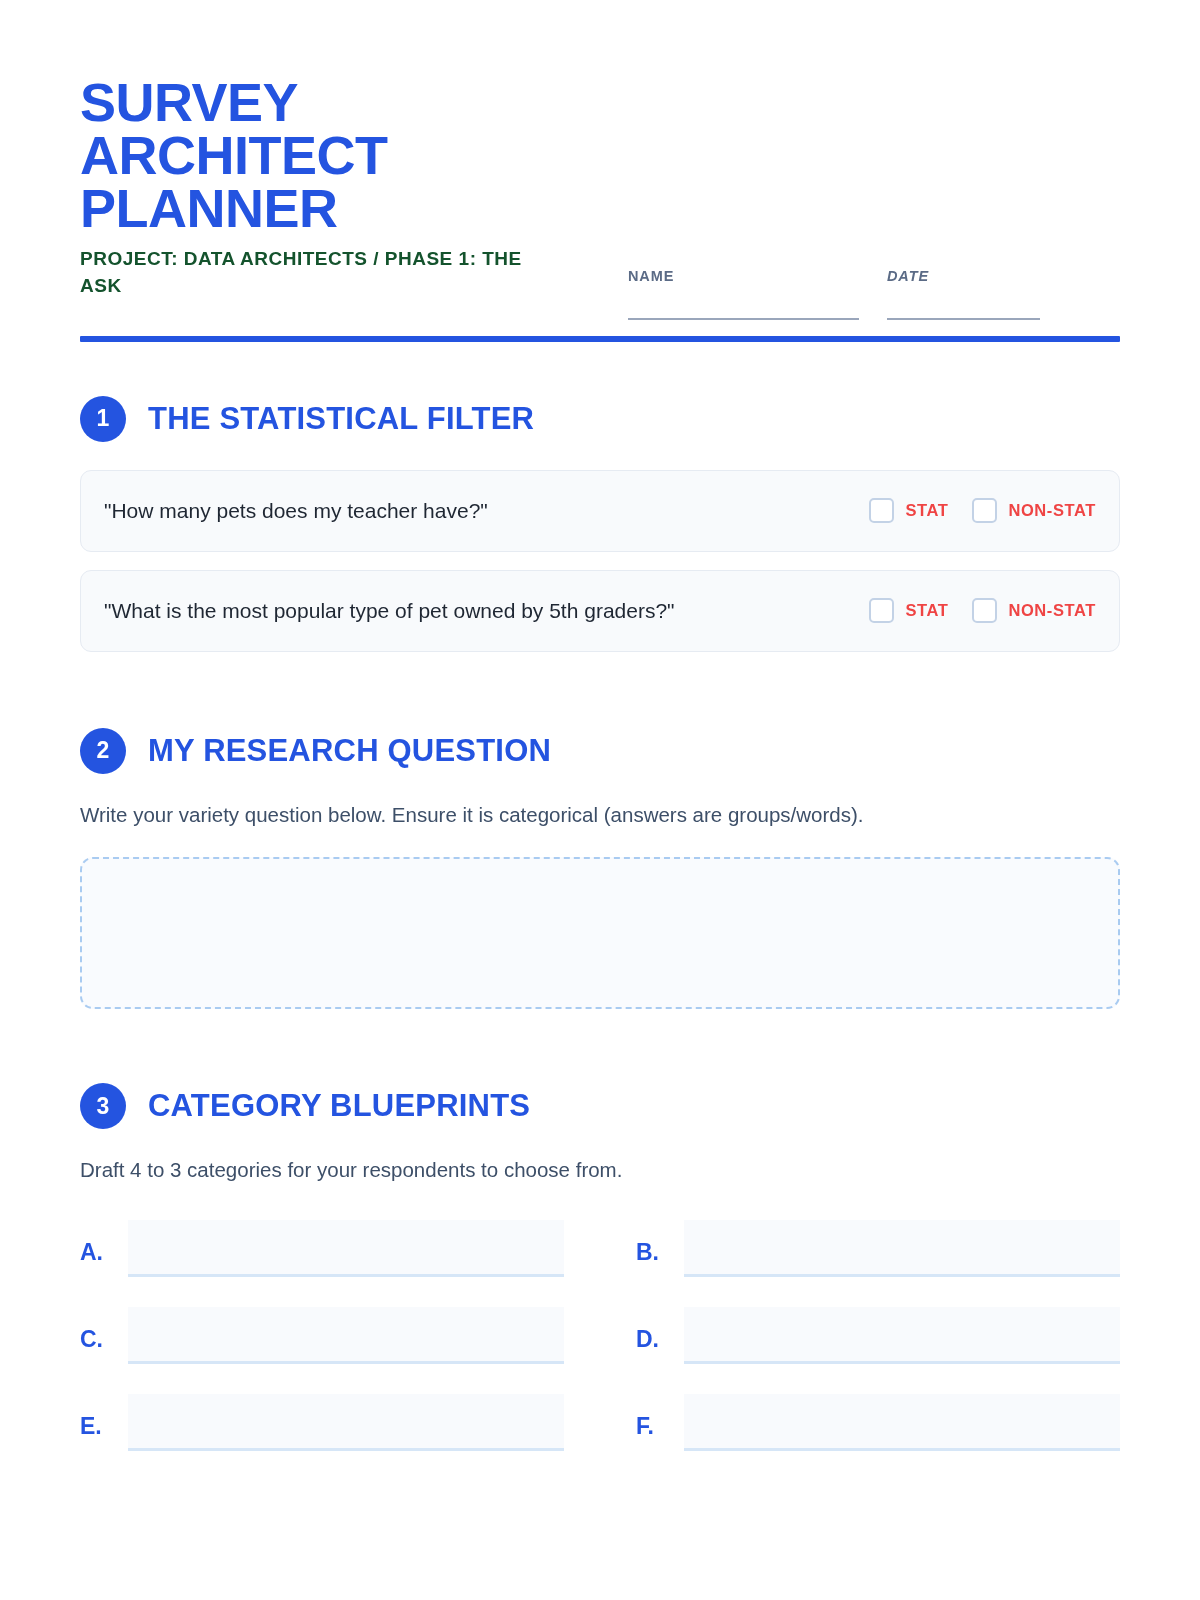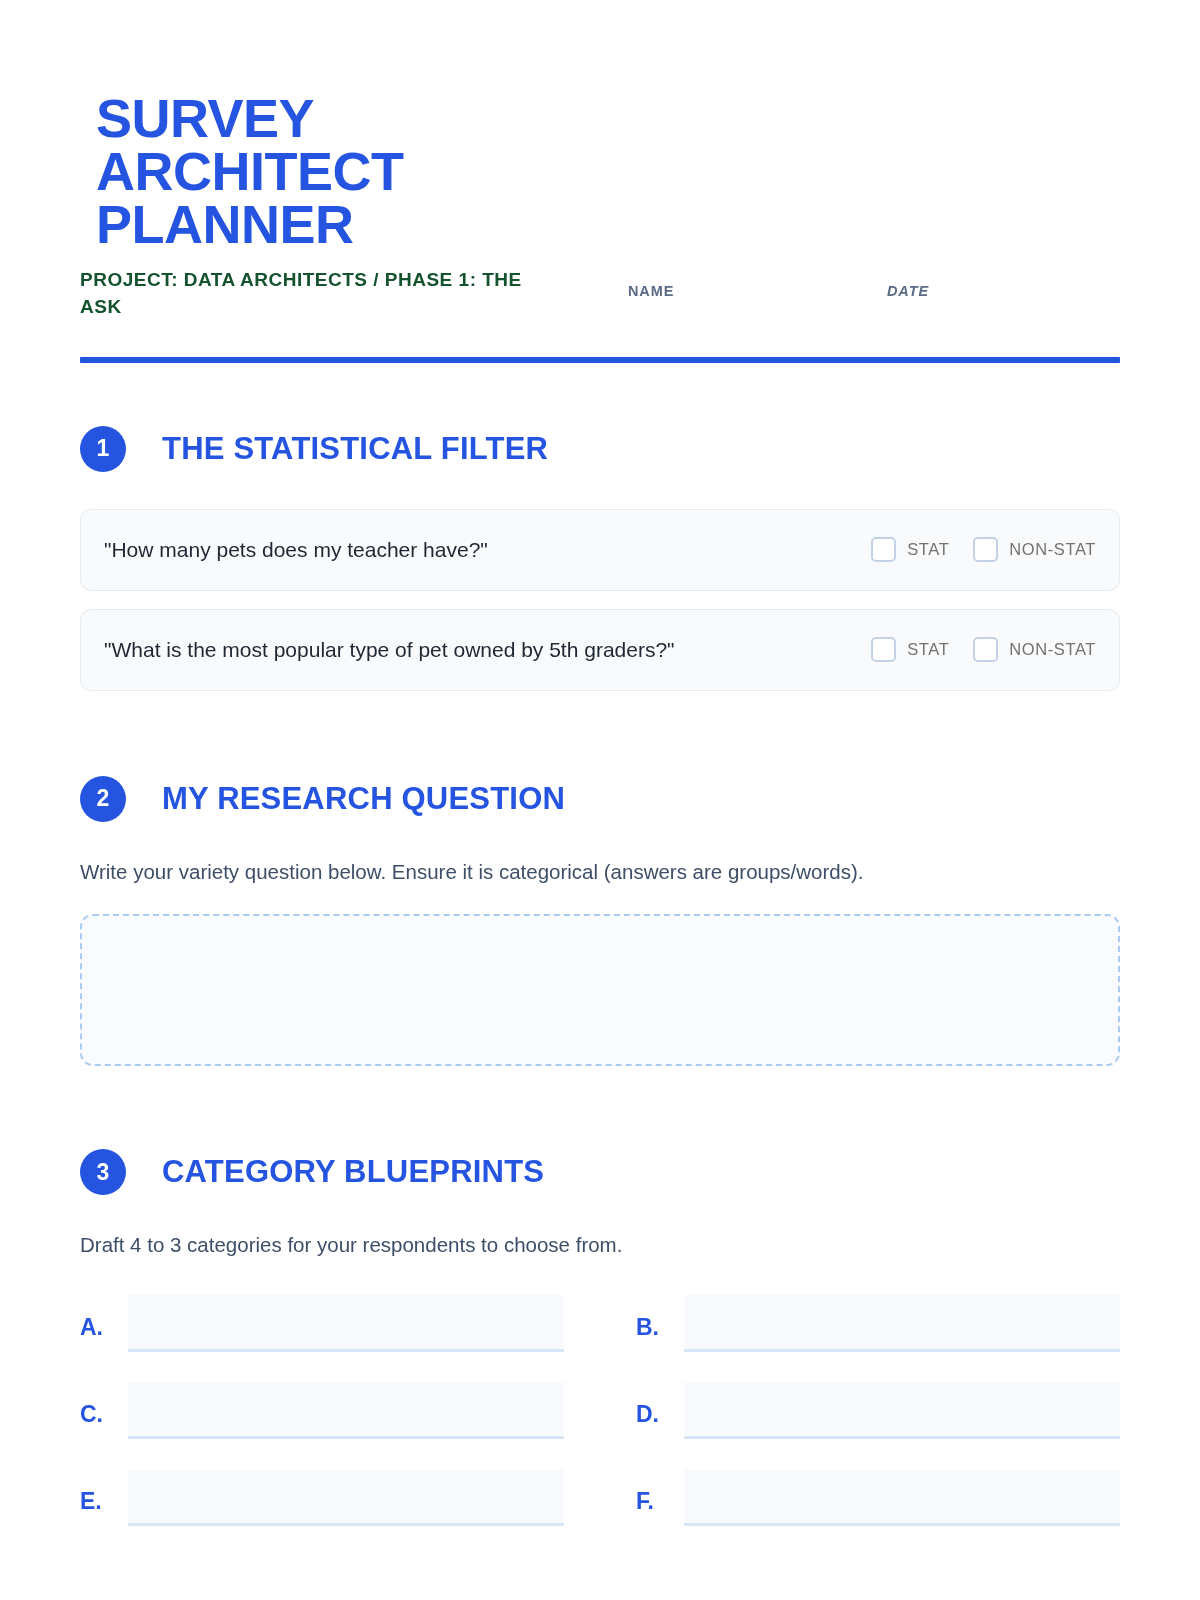--- a/index.html
+++ b/index.html
@@ -31,21 +31,21 @@
   .title-block {
     width: 460px;
   }
   .doc-title {
     font-size: 54px;
     line-height: 0.98;
     font-weight: 900;
     letter-spacing: -0.5px;
     color: #2454e0;
     text-transform: uppercase;
-    margin: 16px;
+    margin: 0;
     font-stretch: condensed;
   }
   .doc-subtitle {
     margin: 11px 0 0 0;
     font-size: 19px;
     line-height: 1.42;
     font-weight: 800;
     letter-spacing: 0.5px;
     color: #14532d;
     text-transform: uppercase;
@@ -54,22 +54,21 @@
   .meta-fields {
     position: absolute;
     top: 268px;
     left: 548px;
     right: 80px;
     display: flex;
     gap: 28px;
   }
   .meta-field {
     display: flex;
-    flex-direction: row;
-    margin-top: 15px;
+    flex-direction: column;
   }
   .meta-field.name { width: 314px; }
   .meta-field.date { width: 208px; font-style: italic; }
   .meta-label {
     font-size: 14.5px;
     font-weight: 700;
     letter-spacing: 0.9px;
     color: #5b6b86;
     text-transform: uppercase;
   }
@@ -109,21 +108,21 @@
     justify-content: center;
     flex: 0 0 auto;
     line-height: 1;
   }
   .section-title {
     font-size: 31px;
     font-weight: 800;
     letter-spacing: 0.2px;
     color: #2454e0;
     text-transform: uppercase;
-    margin: 14px;
+    margin: 0;
   }
   .section-desc {
     margin: 25px 0 0 0;
     font-size: 20.5px;
     line-height: 1.55;
     color: #3d4f68;
     max-width: 960px;
   }
   .section-desc.italic { font-style: italic; }
 
@@ -161,23 +160,23 @@
   .checkbox {
     width: 21px;
     height: 21px;
     border: 2px solid #c3d2e6;
     border-radius: 5px;
     background: #ffffff;
     flex: 0 0 auto;
   }
   .choice-label {
     font-size: 16.5px;
-    font-weight: 400;
+    font-weight: 700;
     letter-spacing: 0.6px;
-    color: #737373;
+    color: #ef4444;
     text-transform: uppercase;
     white-space: nowrap;
   }
 
   
   .answer-box {
     margin-top: 27px;
     height: 152px;
     border: 2px dashed #a9cbf1;
     border-radius: 13px;

